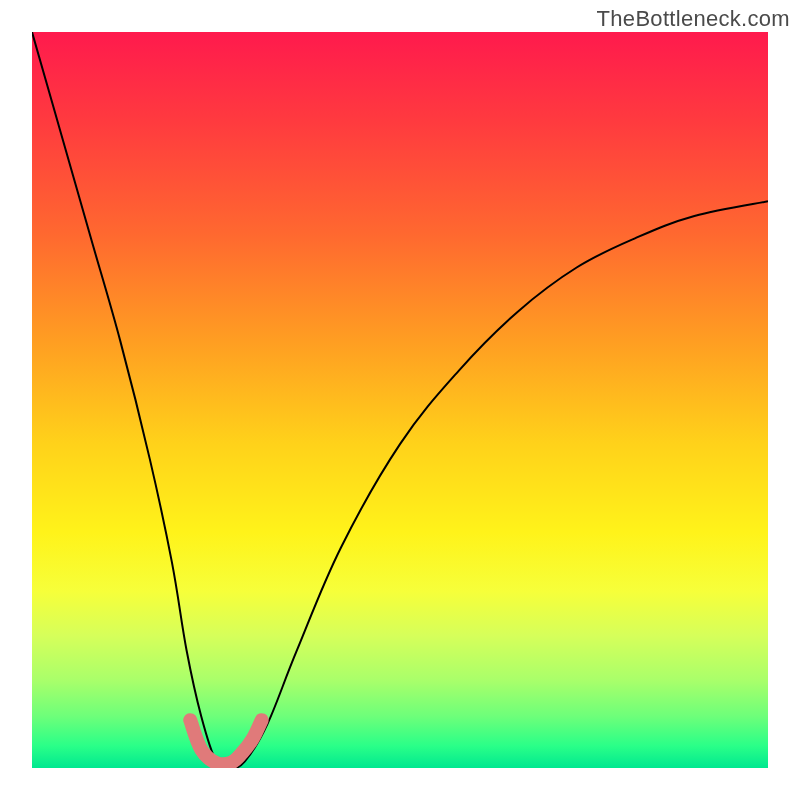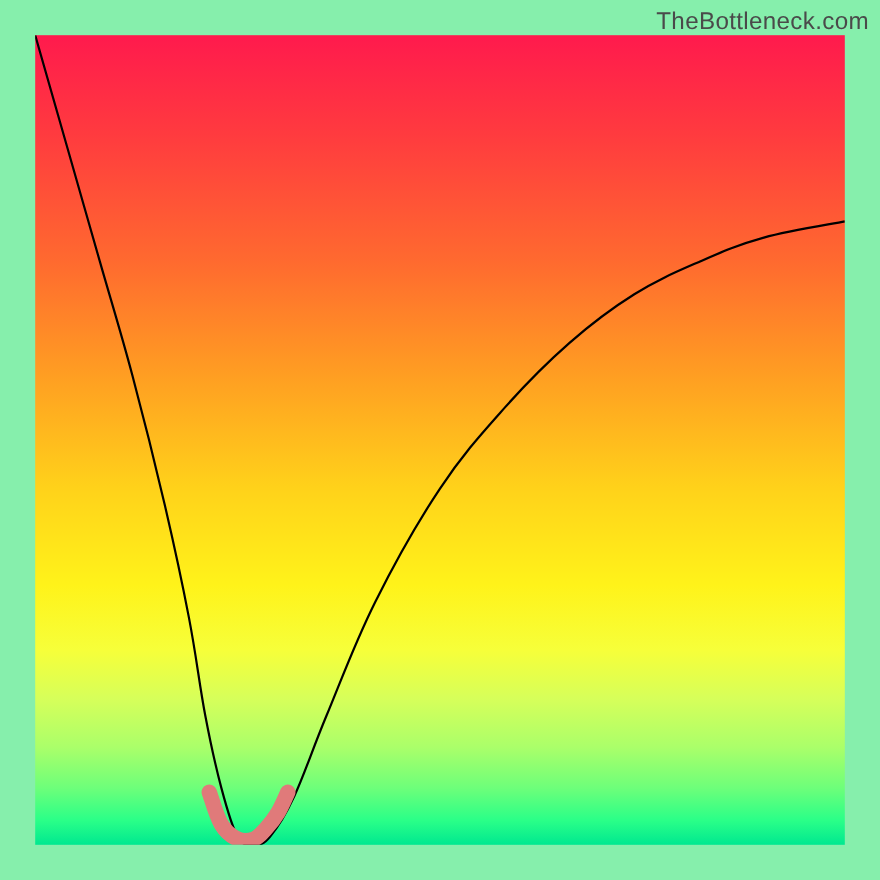--- a/index.html
+++ b/index.html
@@ -7,21 +7,21 @@
     padding: 0;
     width: 800px;
     height: 800px;
     overflow: hidden;
     background: #000;
     font-family: Arial, Helvetica, sans-serif;
   }
   .frame {
     position: absolute;
     inset: 0;
-    background: #86efac;
+    background: #ffffff;
   }
   .plot {
     position: absolute;
     left: 32px;
     top: 32px;
     width: 736px;
     height: 736px;
     background: linear-gradient(to bottom,
       #ff1a4d 0%,
       #ff3a3f 12%,

